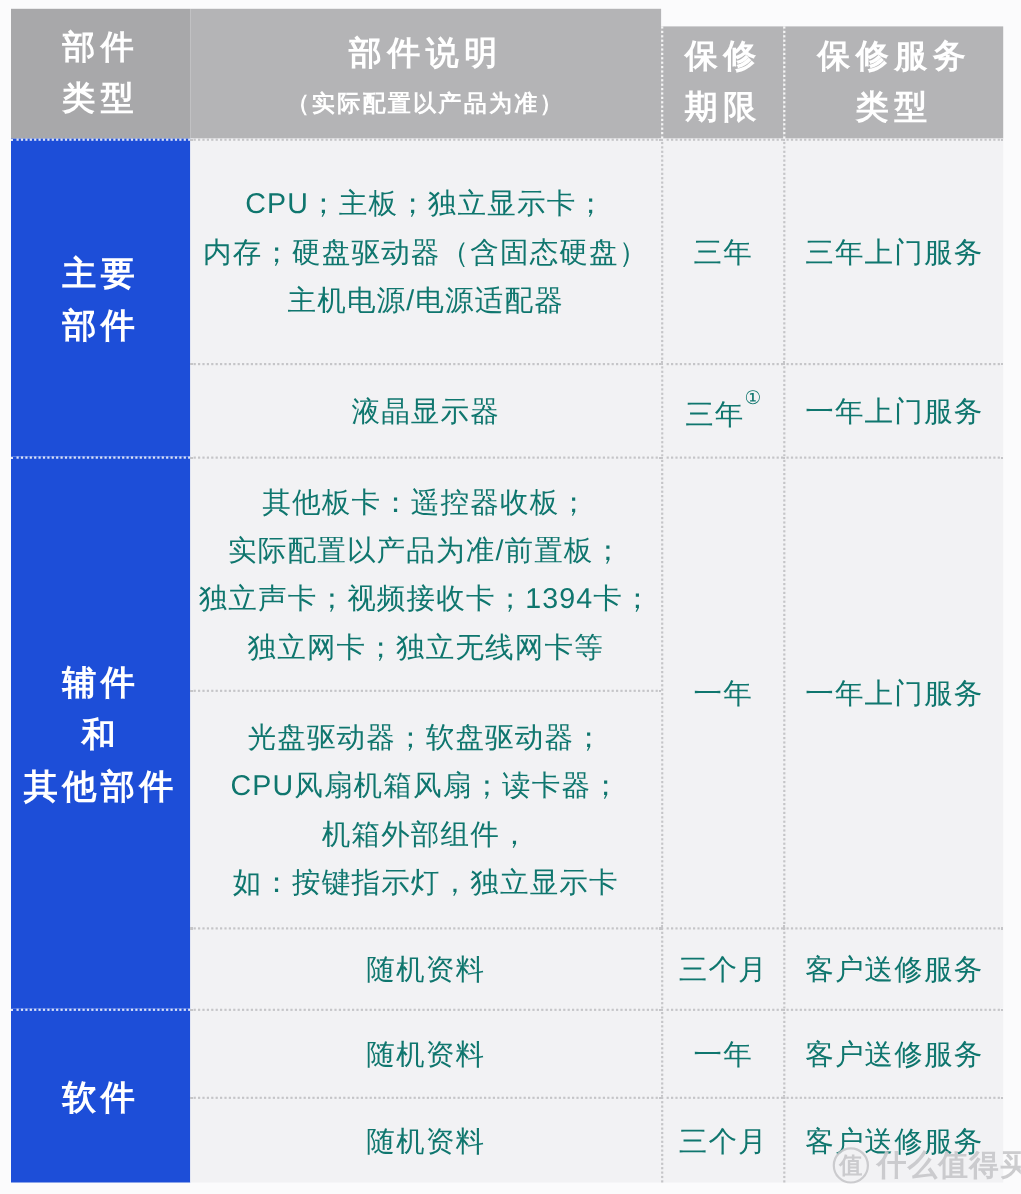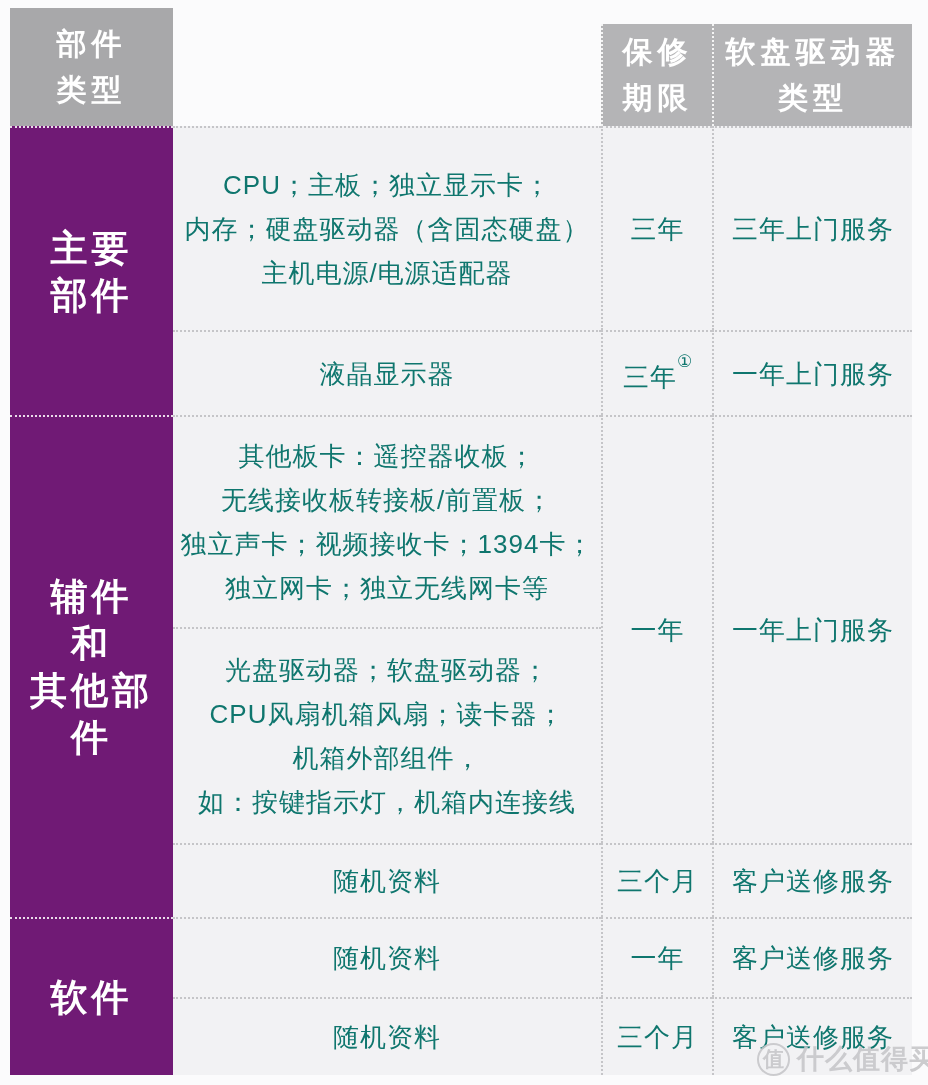--- a/index.html
+++ b/index.html
@@ -25,22 +25,22 @@
     text-align: center;
   }
 
   
   .hdr { background: #b4b4b6; color: #ffffff; }
   .hdr-dark { background: #a8a8aa; }
   .h-main { font-size: 30px; font-weight: bold; letter-spacing: 5px; line-height: 46px; }
   .h-sub  { font-size: 21px; font-weight: bold; letter-spacing: 2px; margin-top: 8px; }
 
   
-  .sec { background: #701a75; color: #ffffff;
-         font-size: 37px; font-weight: bold; letter-spacing: 4px; line-height: 47px; }
+  .sec { background: #1d4ed8; color: #ffffff;
+         font-size: 31px; font-weight: bold; letter-spacing: 4px; line-height: 47px; }
 
   
   .bodyc { background: #f2f2f4; color: #0f766e;
            font-size: 26px; letter-spacing: 1px; line-height: 44px; }
 
   .ml { white-space: pre-line; }
 
   
   .bt  { border-top: 2px dotted #c5c5c8; }
   .btw { border-top: 2px dotted rgba(255,255,255,0.85); }
@@ -76,26 +76,30 @@
 </head>
 <body>
 
 <div class="page">
   <div class="table">
 
     <div class="cell hdr hdr-dark c1 r1">
       <div class="h-main ml">部件
 类型</div>
     </div>
+    <div class="cell hdr c2 r1">
+      <div class="h-main">部件说明</div>
+      <div class="h-sub">（实际配置以产品为准）</div>
+    </div>
     <div class="cell hdr c3 r1 blw">
       <div class="h-main ml">保修
 期限</div>
     </div>
     <div class="cell hdr c4 r1 blw">
-      <div class="h-main ml">软盘驱动器
+      <div class="h-main ml">保修服务
 类型</div>
     </div>
 
     <div class="cell sec c1 r2s2 btw">
       <div class="ml">主要
 部件</div>
     </div>
     <div class="cell bodyc c2 r2 bt">
       <div class="ml">CPU；主板；独立显示卡；
 内存；硬盘驱动器（含固态硬盘）
@@ -112,32 +116,32 @@
     </div>
     <div class="cell bodyc c4 r3 bt bl">一年上门服务</div>
 
     <div class="cell sec c1 r4s3 btw">
       <div class="ml">辅件
 和
 其他部件</div>
     </div>
     <div class="cell bodyc c2 r4 bt">
       <div class="ml">其他板卡：遥控器收板；
-无线接收板转接板/前置板；
+实际配置以产品为准/前置板；
 独立声卡；视频接收卡；1394卡；
 独立网卡；独立无线网卡等</div>
     </div>
     <div class="cell bodyc c3 r4s2 bt bl">一年</div>
     <div class="cell bodyc c4 r4s2 bt bl">一年上门服务</div>
 
     <div class="cell bodyc c2 r5 bt">
       <div class="ml">光盘驱动器；软盘驱动器；
 CPU风扇机箱风扇；读卡器；
 机箱外部组件，
-如：按键指示灯，机箱内连接线</div>
+如：按键指示灯，独立显示卡</div>
     </div>
 
     <div class="cell bodyc c2 r6 bt">
       <div class="ml">随机资料</div>
     </div>
     <div class="cell bodyc c3 r6 bt bl">三个月</div>
     <div class="cell bodyc c4 r6 bt bl">客户送修服务</div>
 
     <div class="cell sec c1 r7s2 btw">
       <div class="ml">软件</div>

